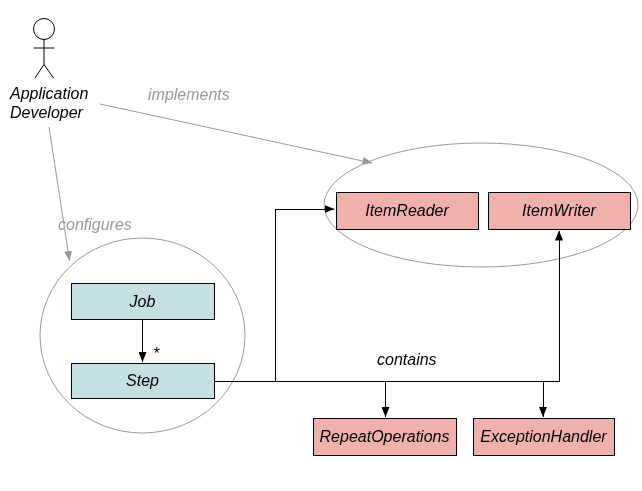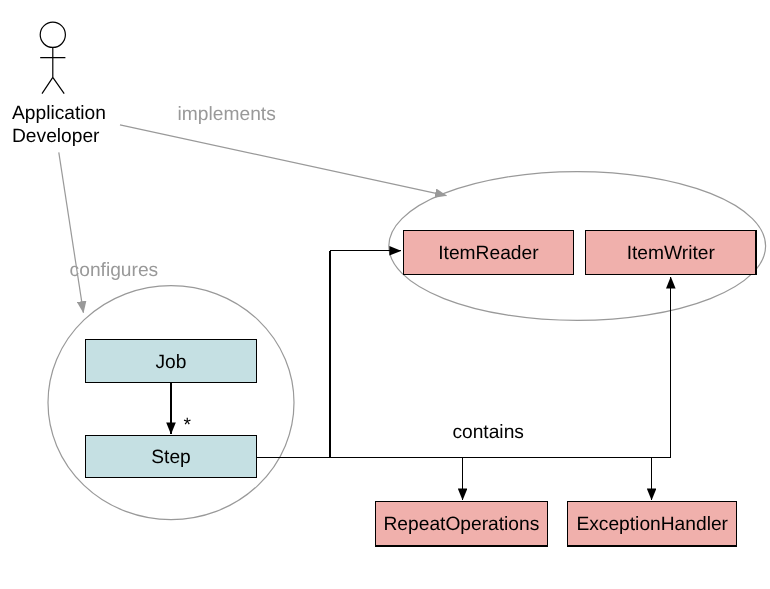--- a/index.html
+++ b/index.html
@@ -1,20 +1,21 @@
 <!DOCTYPE html>
 <html><head>
 <meta charset="utf-8">
 <style>
   html, body { margin: 0; padding: 0; background: #ffffff; }
   .canvas {
     width: 536px; height: 491px;
     position: relative;
     background: #ffffff;
     font-family: "Liberation Sans", sans-serif;
+    font-style: italic;
   }
   svg text {
     font-family: "Liberation Sans", sans-serif;
     font-size: 16px;
     fill: #000000;
   }
   svg text.gray { fill: #999999; }
   .node-rect { stroke: #000000; stroke-width: 1; shape-rendering: crispEdges; }
   .conn { stroke: #000000; stroke-width: 1; fill: none; }
   .conn-straight { shape-rendering: crispEdges; }

